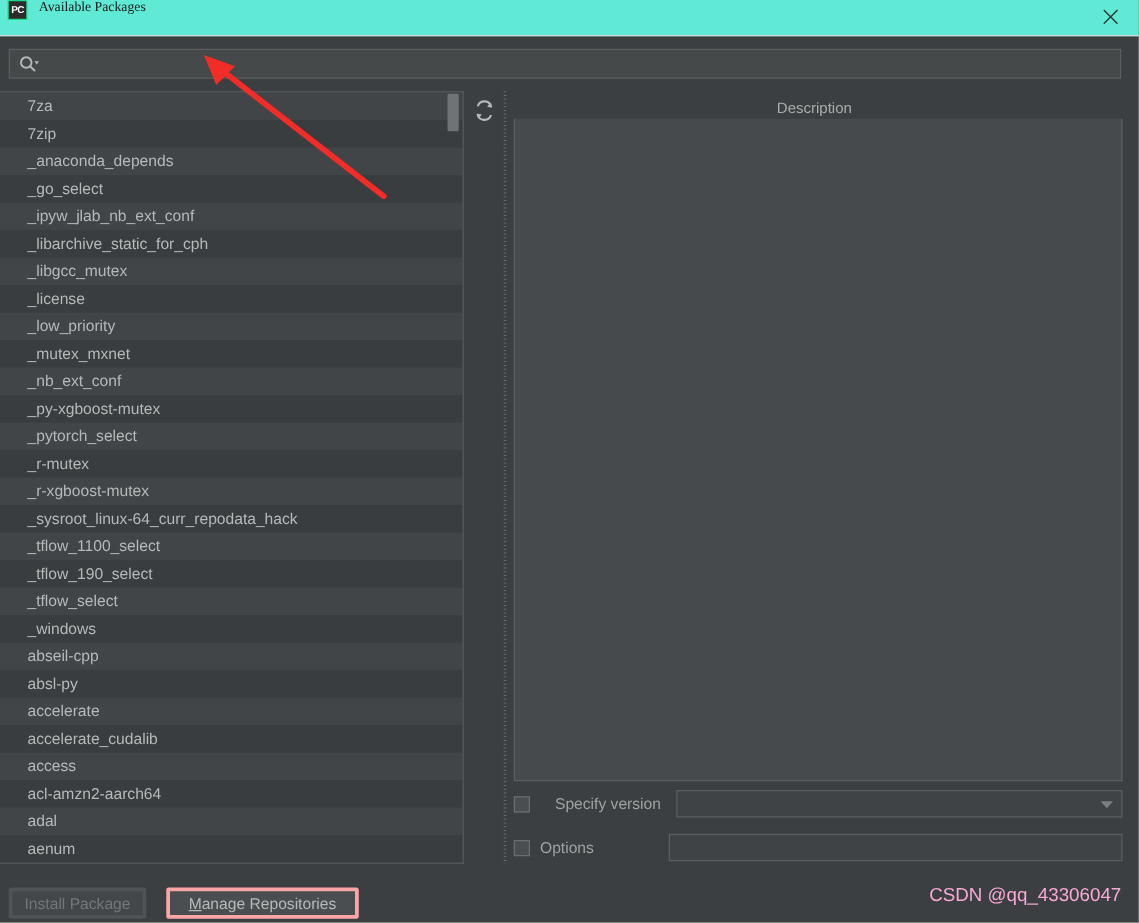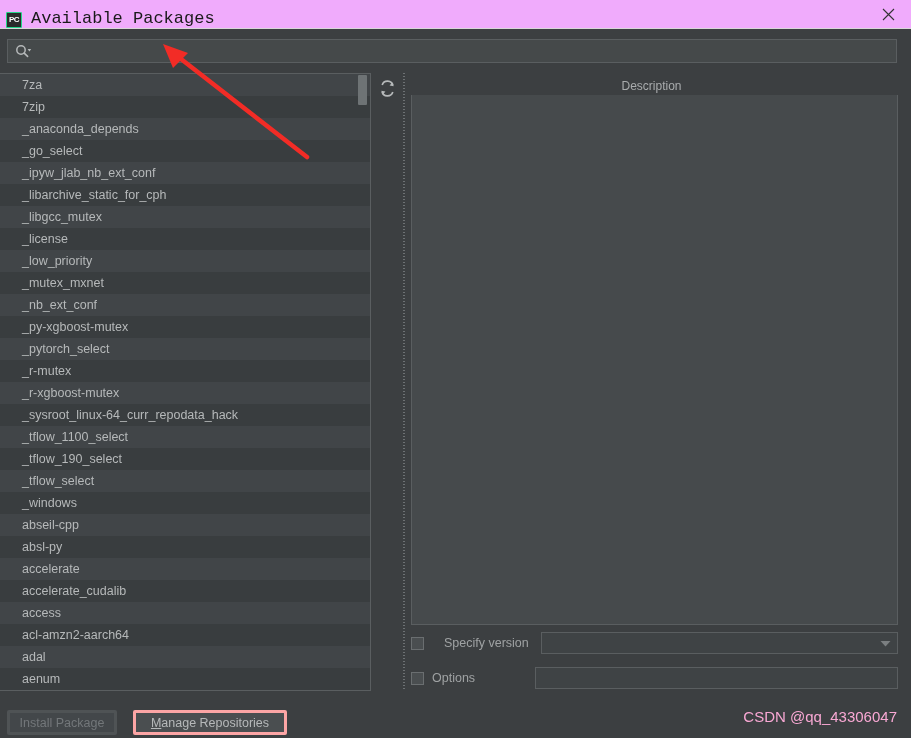--- a/index.html
+++ b/index.html
@@ -20,46 +20,46 @@
     width: 911px;
     height: 738px;
     background: #3c3f41;
   }
 
   
   .titlebar {
     position: absolute;
     left: 0; top: 0;
     width: 911px; height: 28px;
-    background: #f0abfc;
+    background: #5eead4;
     border-bottom: 1px solid #d8d8d8;
     display: flex;
-    align-items: flex-end;
+    align-items: flex-start;
   }
   .app-icon {
     width: 16px; height: 16px;
     margin-left: 6px;
     background: #2b2b2b;
     border: 1.5px solid #21d789;
     border-radius: 1px;
     box-sizing: border-box;
     color: #ffffff;
     font-size: 8px;
     font-weight: bold;
     line-height: 13px;
     text-align: center;
     letter-spacing: -0.5px;
     font-family: "Liberation Sans", sans-serif;
     flex: 0 0 auto;
   }
   .title-text {
     margin-left: 9px;
-    font-size: 17px;
+    font-size: 11px;
     color: #1a1a1a;
-    font-family: Liberation Mono, monospace;
+    font-family: Liberation Serif, serif;
     white-space: nowrap;
   }
   .titlebar-spacer { flex: 1 1 auto; }
   .close-btn {
     width: 45px; height: 27px;
     display: flex;
     align-items: center;
     justify-content: center;
     cursor: default;
   }

